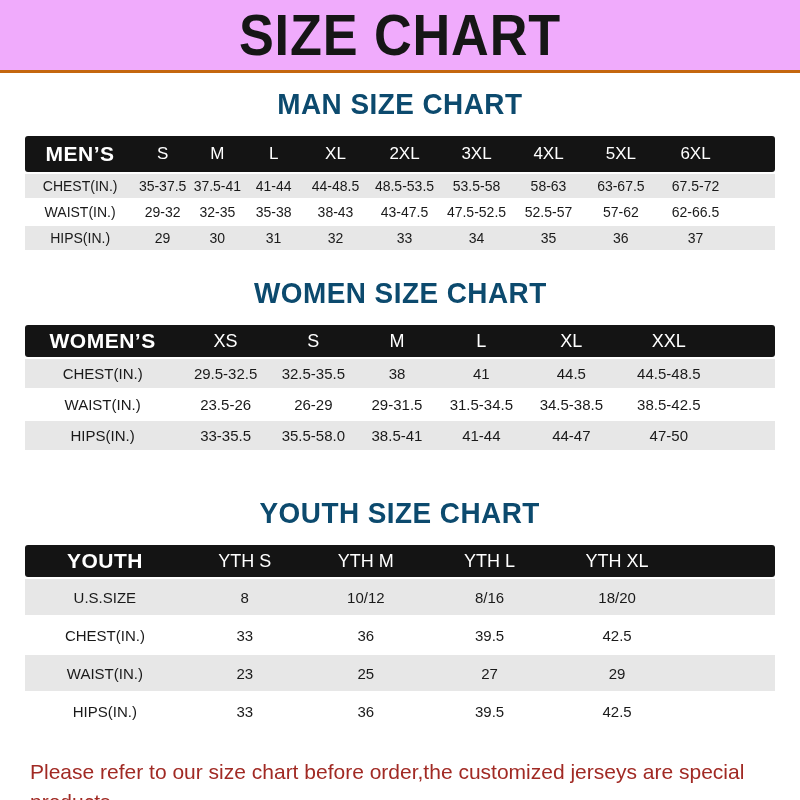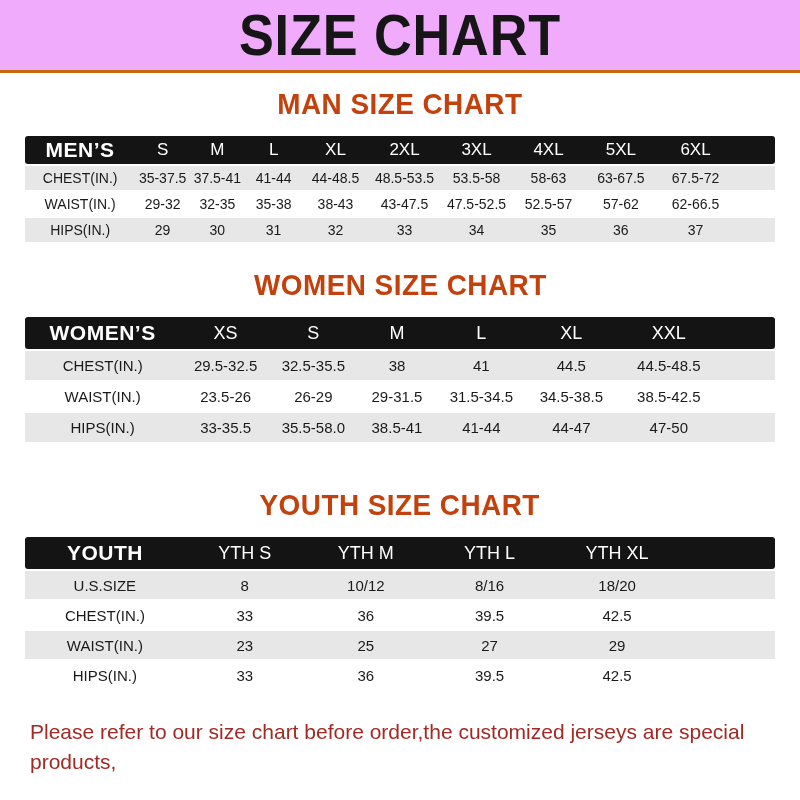--- a/index.html
+++ b/index.html
@@ -13,21 +13,21 @@
     height:70px;background:#f0abfc;border-bottom:3px solid #C4670E;
     display:flex;align-items:center;justify-content:center;
   }
   .banner-title{
     font-size:58px;font-weight:bold;color:#161616;line-height:1;
     letter-spacing:1px;display:inline-block;transform:scaleX(0.9);
     white-space:nowrap;
   }
   
   .section-title{
-    text-align:center;font-weight:bold;font-size:30px;color:#c2410c;
+    text-align:center;font-weight:bold;font-size:30px;color:#0c4a6e;
     letter-spacing:0.5px;margin:0;line-height:1;
   }
   .section-title > span{display:inline-block;transform:scaleX(0.93);white-space:nowrap;}
   .t-man{margin-top:16px;}
   .t-women{margin-top:26px;}
   .t-youth{margin-top:46px;}
   
   table.size-table{
     width:750px;margin:15px auto 0 auto;
     border-collapse:separate;border-spacing:0 2px;table-layout:fixed;
@@ -38,28 +38,28 @@
   }
   table.size-table th.lbl{font-weight:bold;letter-spacing:0.5px;}
   table.size-table th:first-child{border-radius:3px 0 0 3px;}
   table.size-table th:last-child{border-radius:0 3px 3px 0;}
   table.size-table td{
     text-align:center;vertical-align:middle;padding:0;
     font-size:15px;color:#1a1a1a;background:#ffffff;
   }
   table.size-table tbody tr:nth-child(odd) td{background:#E7E7E7;}
   
-  table.men th{height:28px;font-size:17px;}
+  table.men th{height:36px;font-size:17px;}
   table.men th.lbl{font-size:21px;}
   table.men td{height:24px;font-size:14px;}
   
   table.women th,table.youth th{height:32px;font-size:18px;}
   table.women th.lbl,table.youth th.lbl{font-size:21px;}
   table.women td{height:29px;}
-  table.youth td{height:28px;}
+  table.youth td{height:36px;}
   
   .notice{margin:26px 0 0 30px;color:#A12A24;font-size:21px;line-height:30px;}
   .notice p{margin:0;}
 </style>
 </head>
 <body>
 
 <div class="banner">
   <span class="banner-title">SIZE CHART</span>
 </div>

